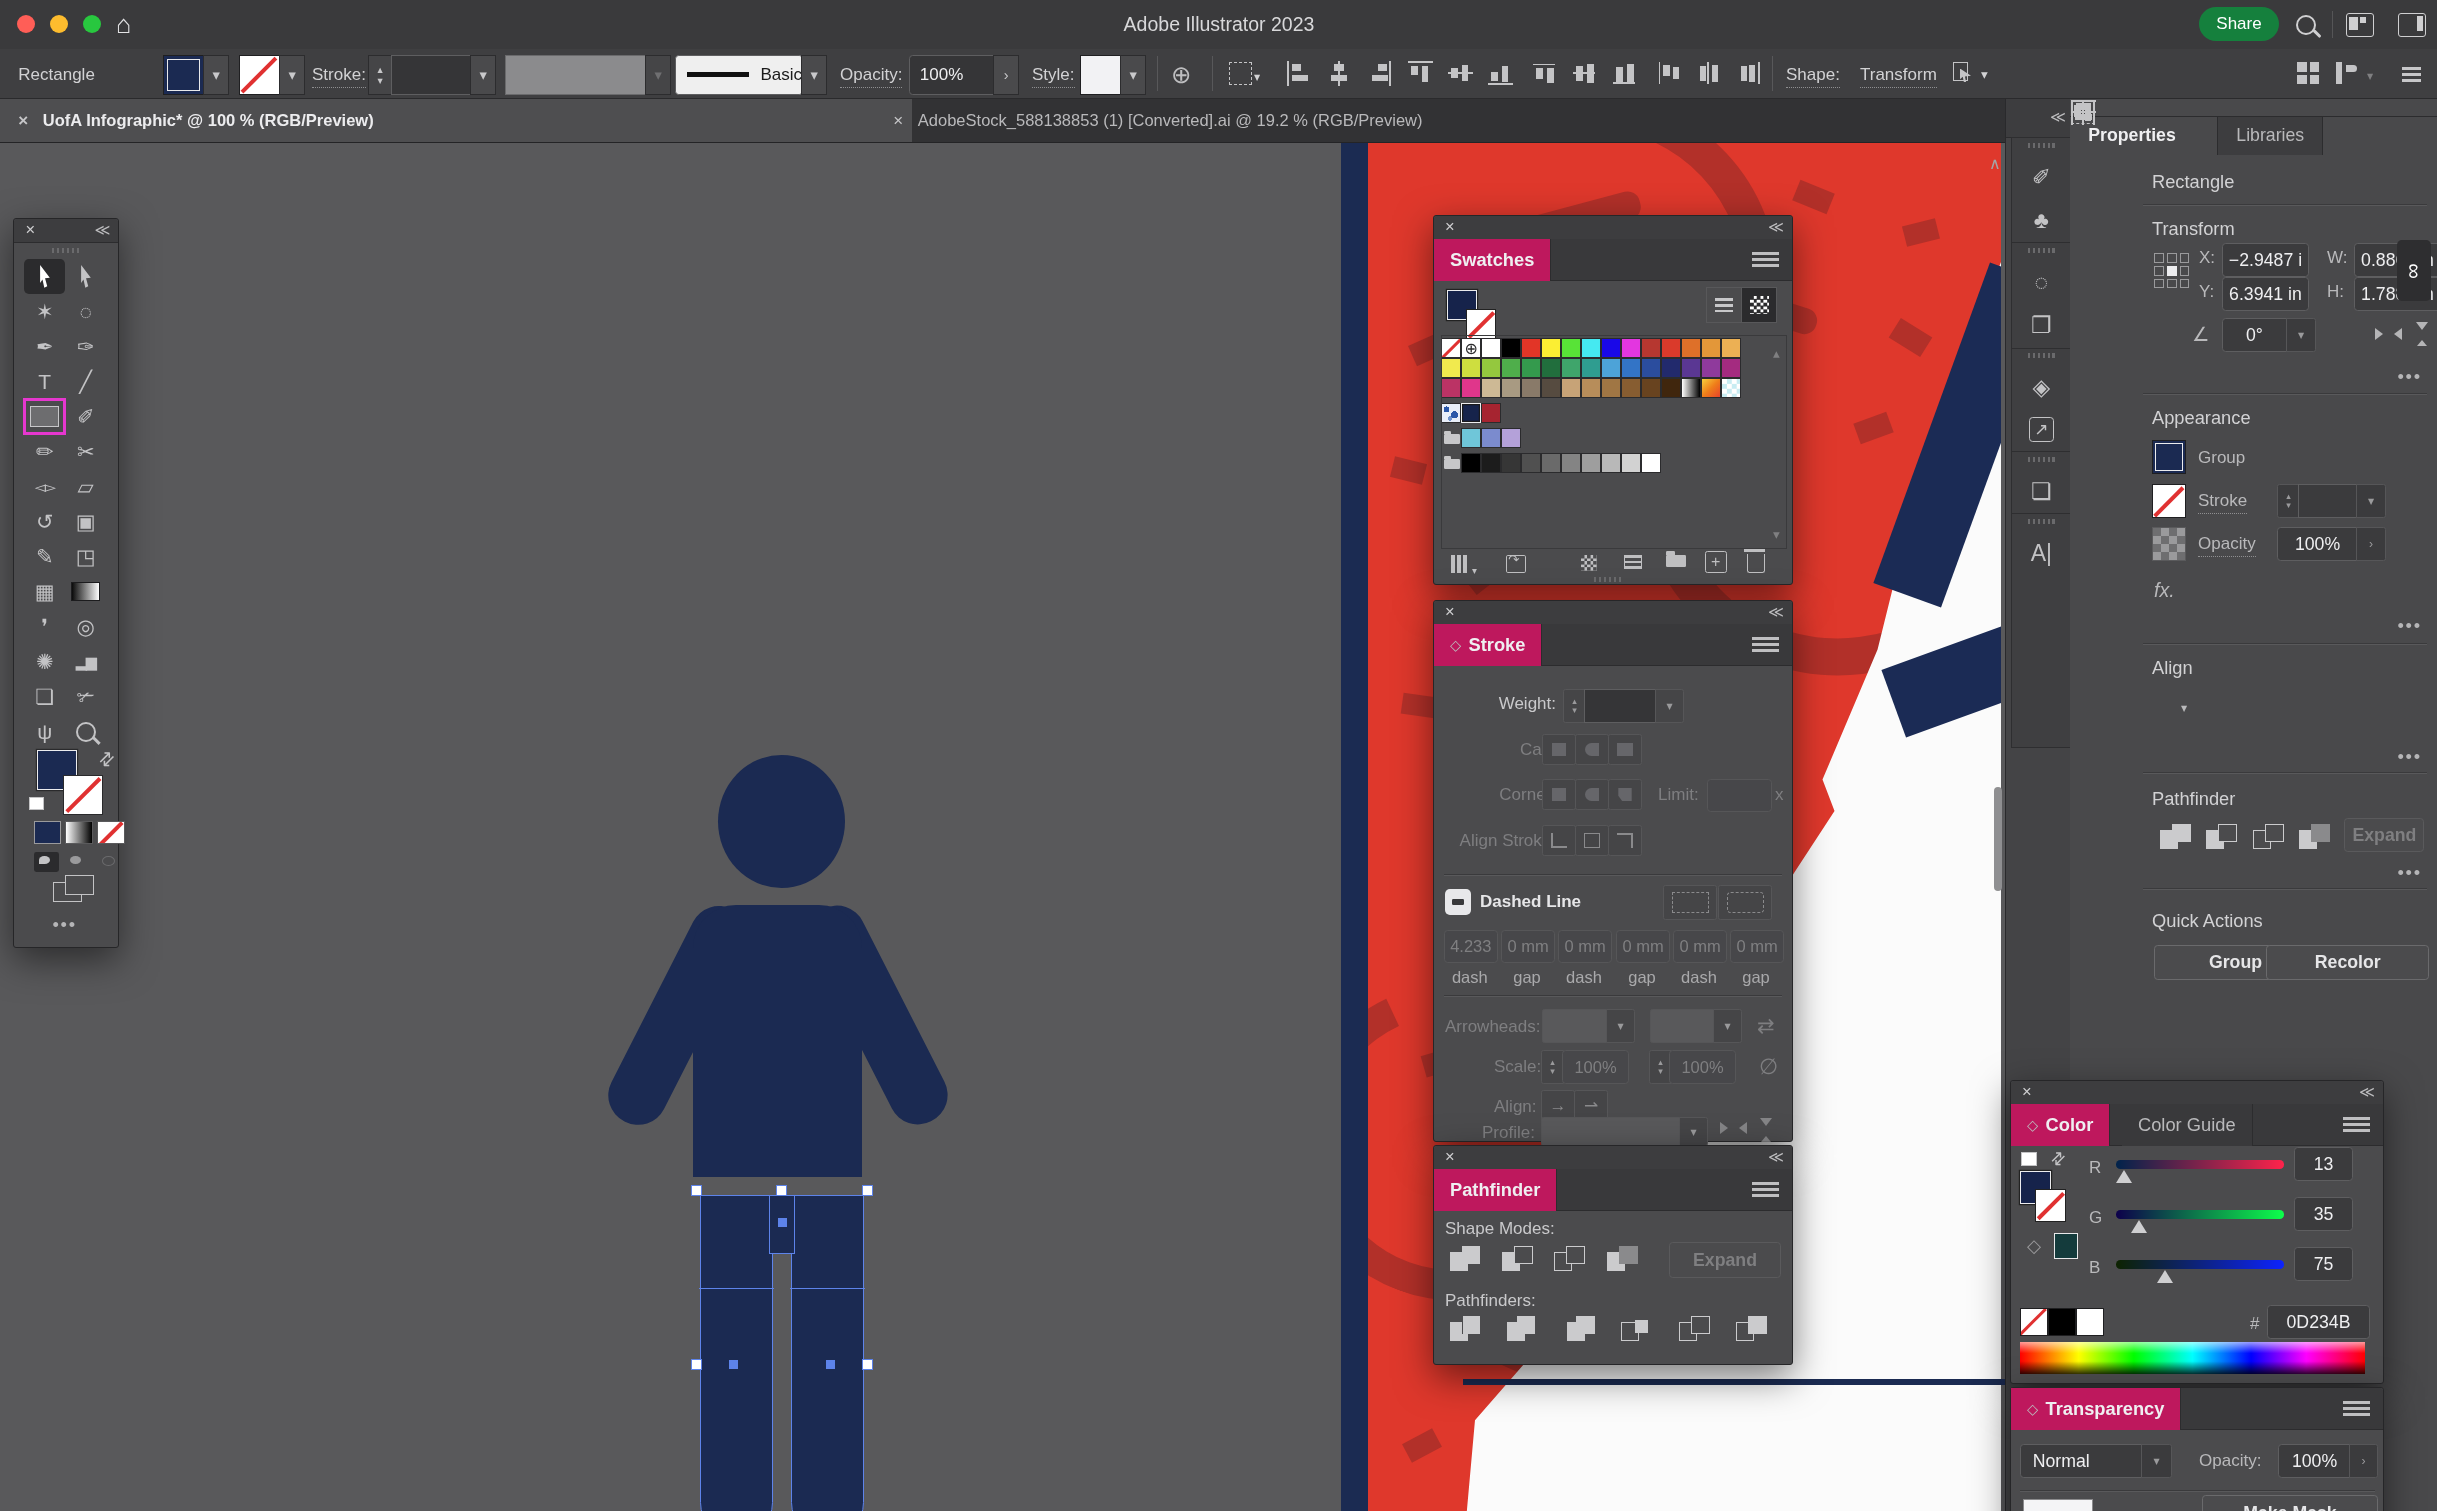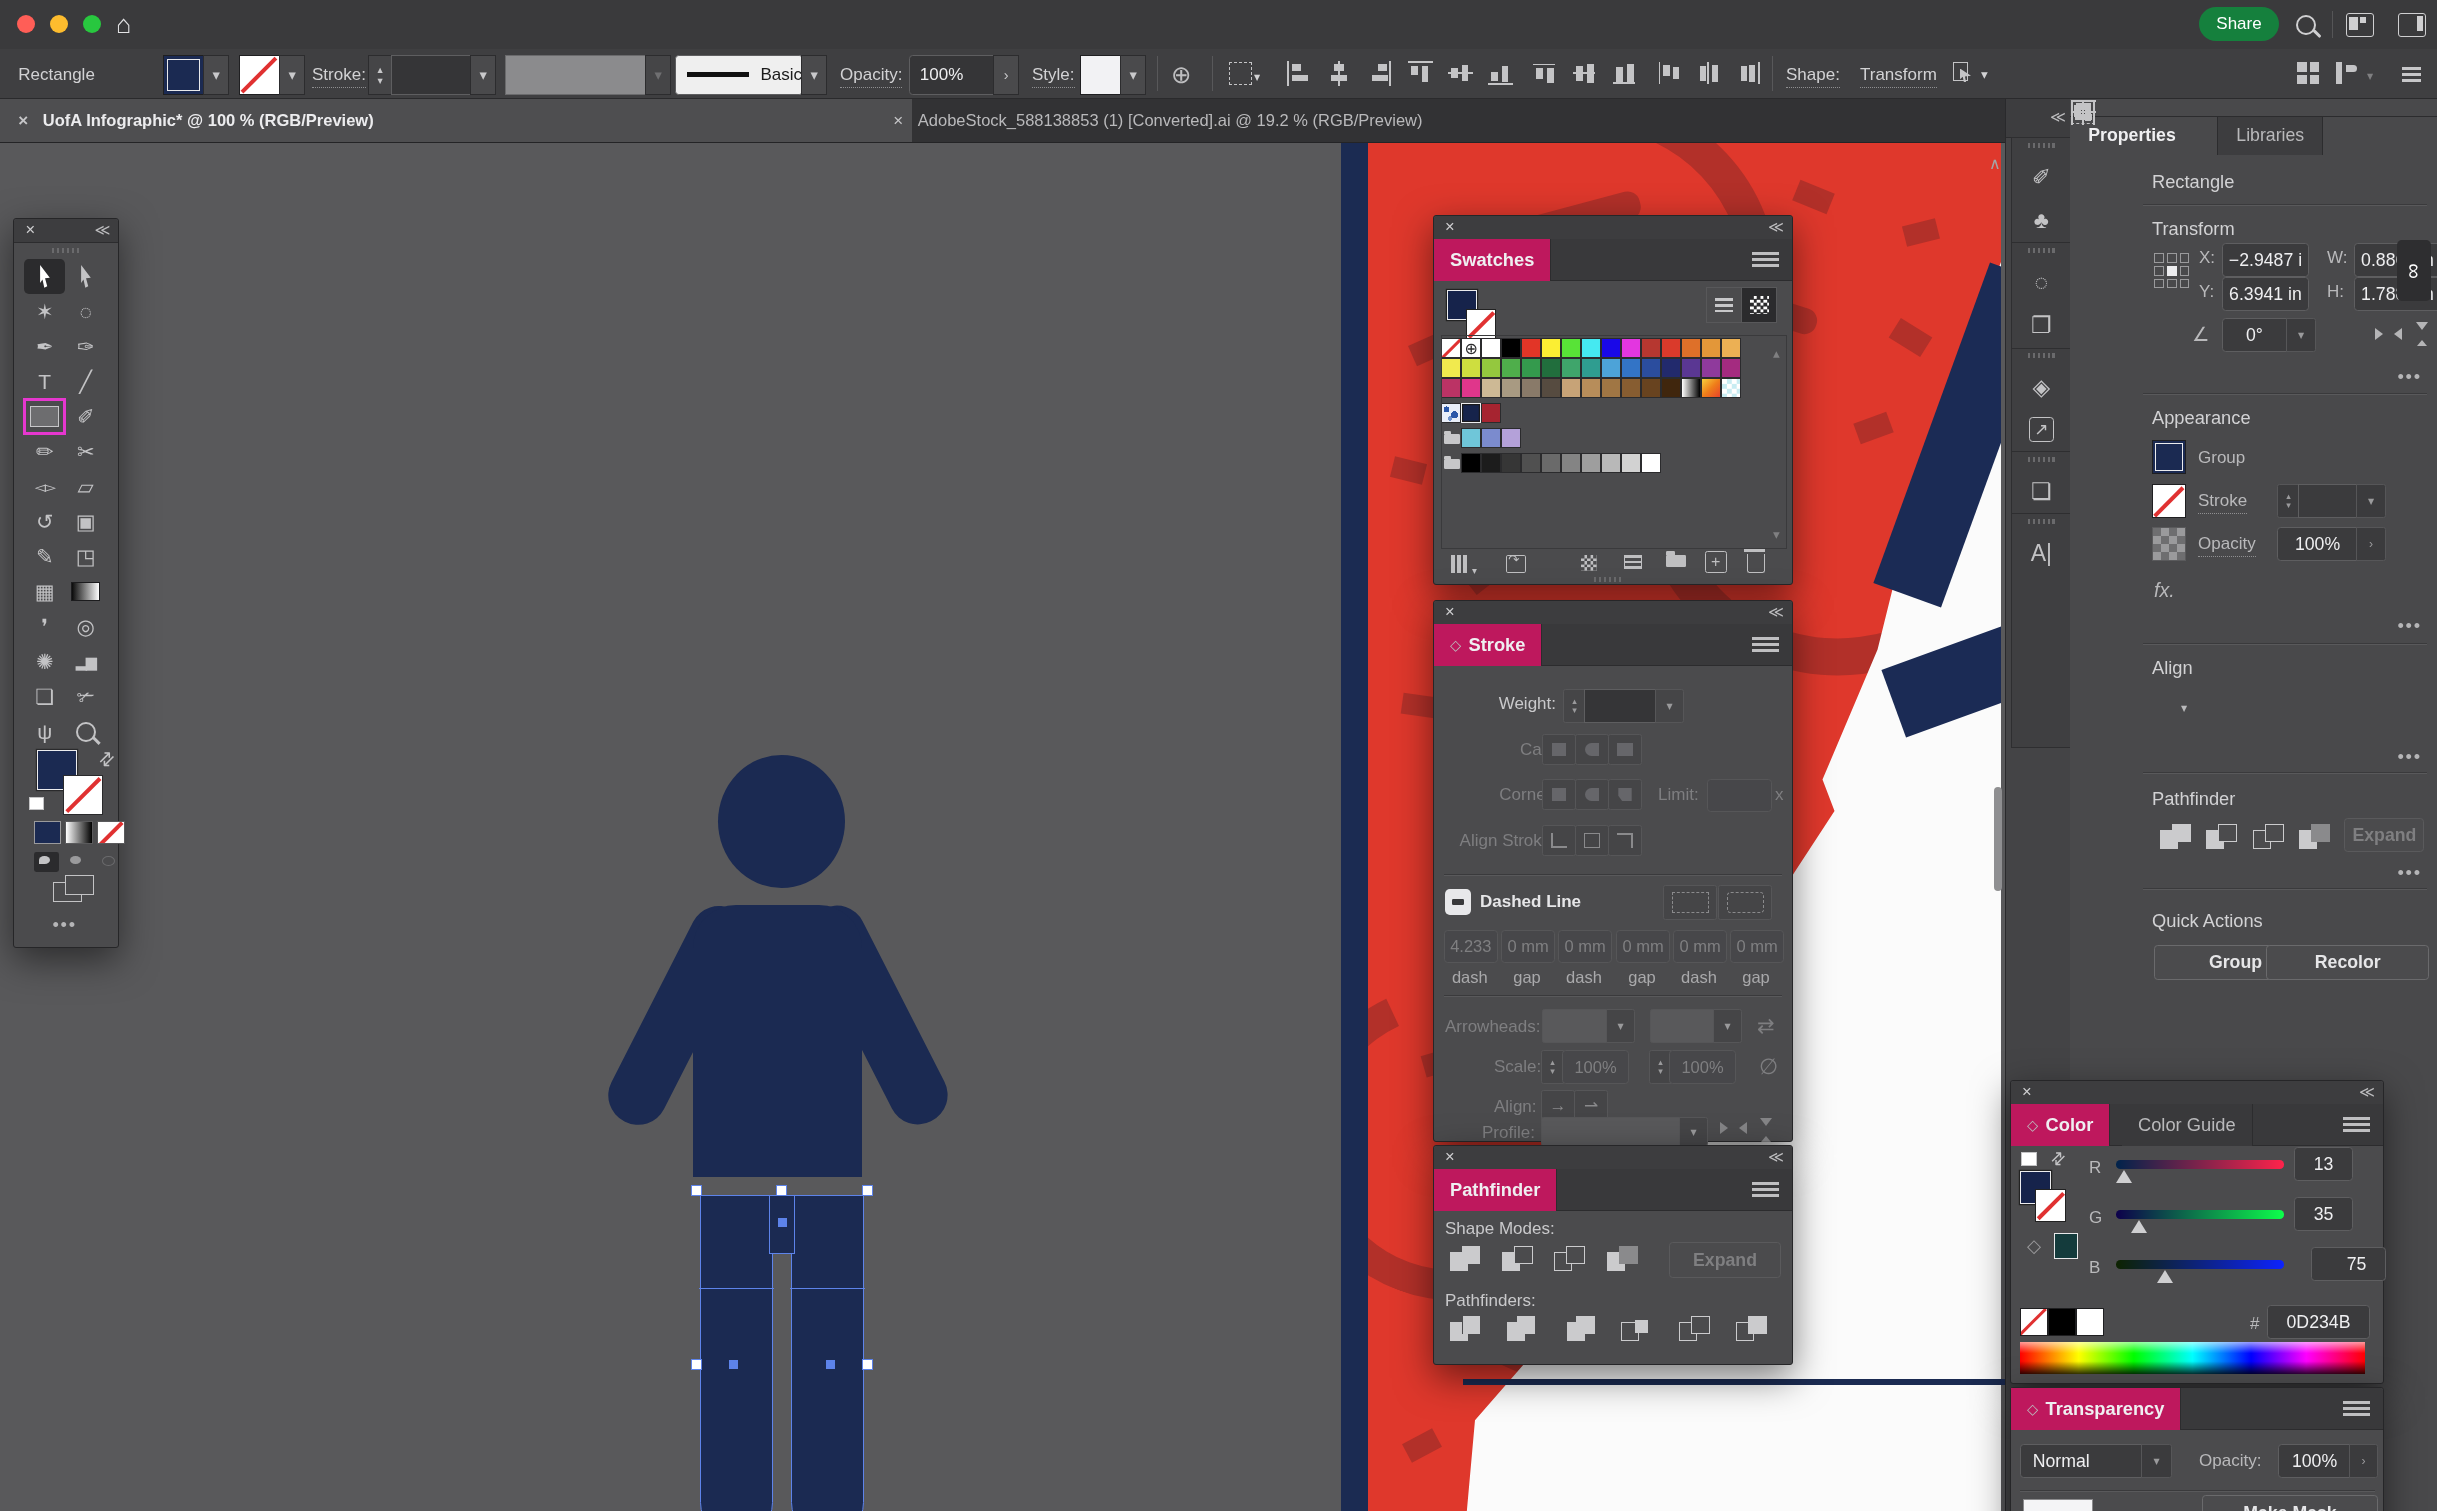--- a/index.html
+++ b/index.html
@@ -178,20 +178,21 @@
   .tgly2{font-size:14.6px;letter-spacing:-1.2px;}
 </style>
 </head>
 <body>
 
 <div class="abs" id="titlebar">
   <div class="abs traffic" style="left:17px;background:#ff5e57;"></div>
   <div class="abs traffic" style="left:50px;background:#fdbc2e;"></div>
   <div class="abs traffic" style="left:83px;background:#28c73f;"></div>
   <div class="abs" id="home-icon">⌂</div>
+  <div class="abs" id="title-text">Adobe Illustrator 2023</div>
   <div class="abs" id="share-btn">Share</div>
   <div class="abs mag" style="left:2296px;top:14.6px;"></div>
   <div class="abs tb-sep" style="left:2332px;"></div>
   <div class="abs winico" style="left:2346px;">
     <i style="left:2.4px;top:2.4px;width:8.5px;height:13.4px;"></i>
       <i style="left:13.4px;top:2.4px;width:6.1px;height:6.1px;"></i>
   </div>
   <div class="abs winico" style="left:2398px;">
     <i style="right:1.8px;top:1.8px;width:6.1px;height:14.6px;"></i>
   </div>
@@ -977,21 +978,21 @@
     <div class="track" style="left: 105px; top: 79px; width: 168px; background: linear-gradient(90deg, rgb(0, 35, 75), rgb(255, 35, 75));"></div>
     <div class="thumb" style="left: 105px; top: 89px;"></div>
     <div class="pfield" style="left: 283px; top: 66px; width: 57px;">13</div>
     <div class="plbl" style="left: 78px; top: 127px;">G</div>
     <div class="track" style="left: 105px; top: 129px; width: 168px; background: linear-gradient(90deg, rgb(13, 0, 75), rgb(13, 255, 75));"></div>
     <div class="thumb" style="left: 120px; top: 139px;"></div>
     <div class="pfield" style="left: 283px; top: 116px; width: 57px;">35</div>
     <div class="plbl" style="left: 78px; top: 177px;">B</div>
     <div class="track" style="left: 105px; top: 179px; width: 168px; background: linear-gradient(90deg, rgb(13, 35, 0), rgb(13, 35, 255));"></div>
     <div class="thumb" style="left: 146px; top: 189px;"></div>
-    <div class="pfield" style="left: 300px; top: 166px; width: 57px; padding-left: 16px;">75</div>
+    <div class="pfield" style="left: 283px; top: 166px; width: 57px;">75</div>
   </div>
 
 <div class="abs panel" style="left:2010px;top:1387px;width:372px;height:183px;">
   <div class="ptabrow" style="top:0;border-radius:3px 3px 0 0;">
     <div class="ptab">
         <span class="diam">◇</span>
         <span>Transparency</span>
       </div>
     <span class="hamb" style="right:13.4px;top:13.4px;"></span>
   </div>

